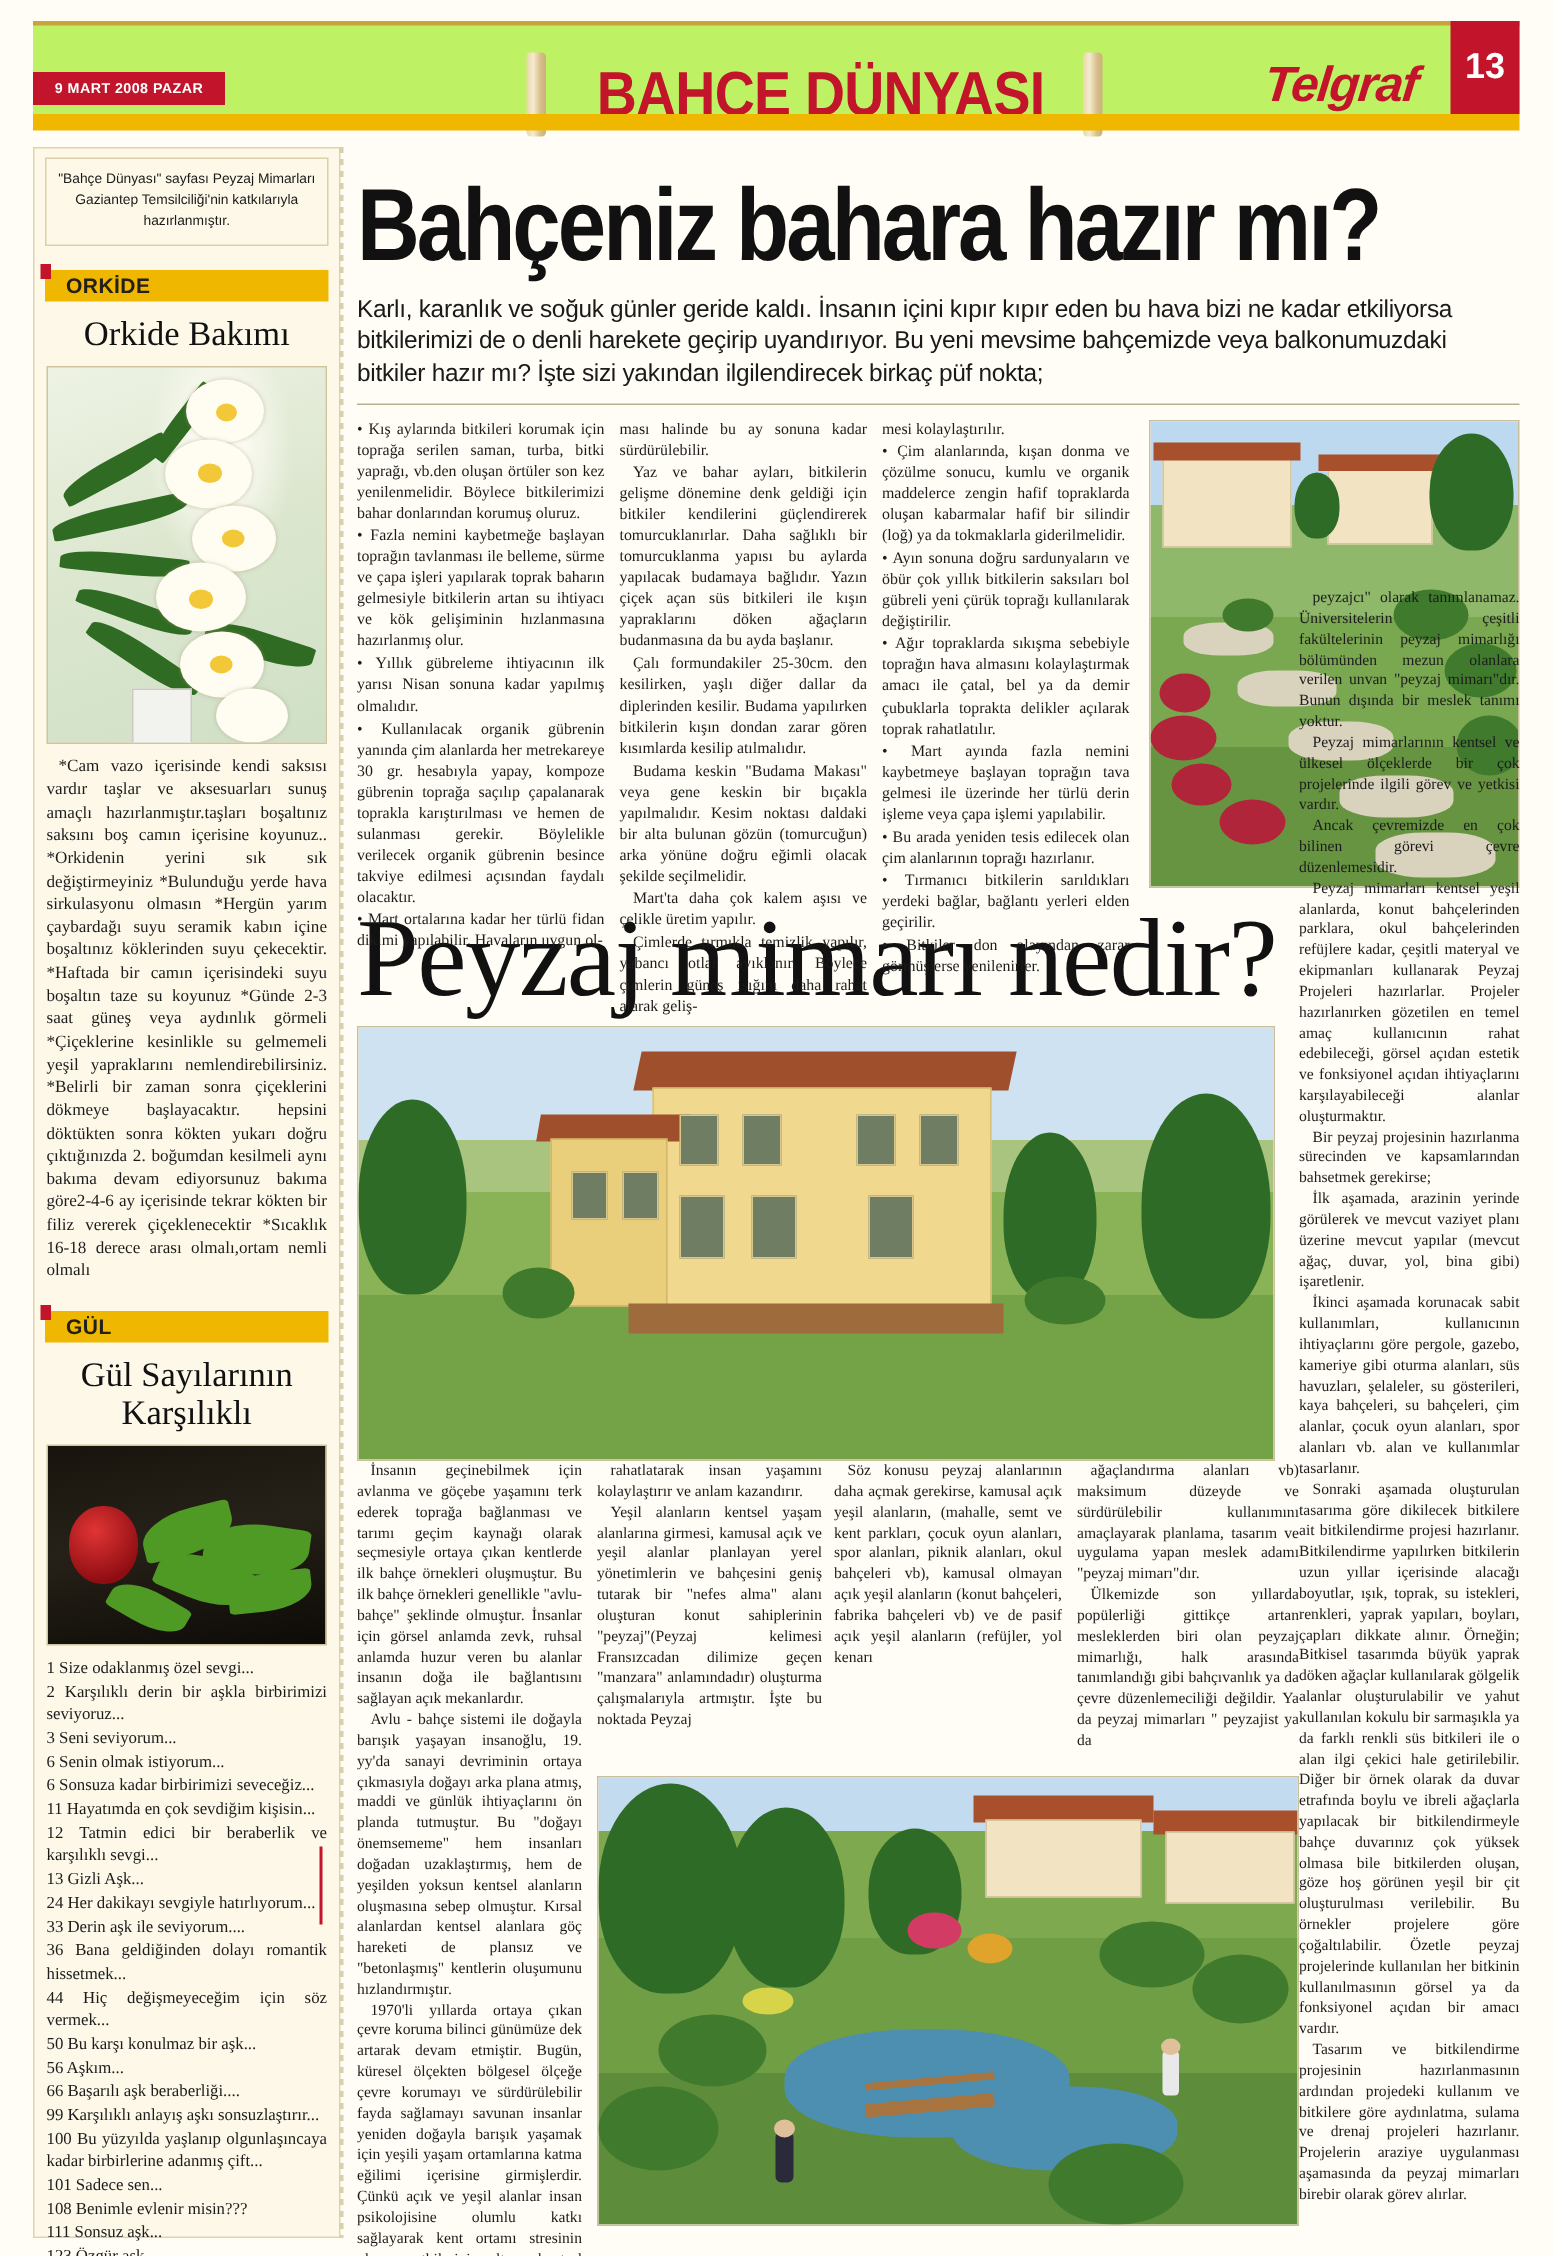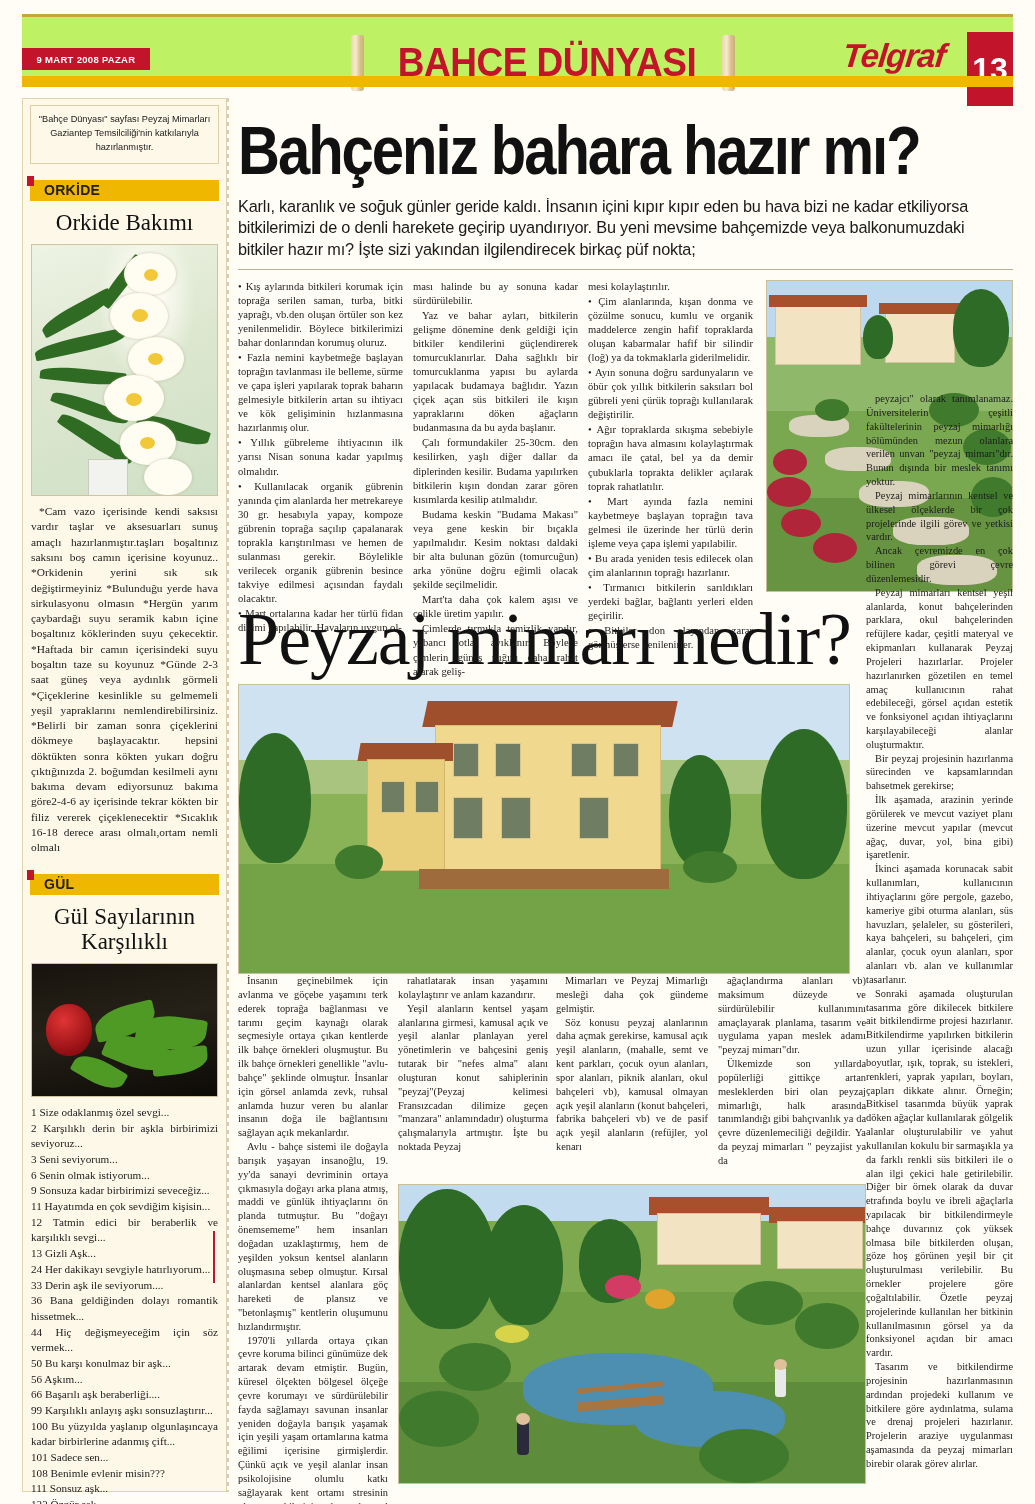--- a/index.html
+++ b/index.html
@@ -43,25 +43,25 @@
   .pillar.l { left: 329px; }
   .pillar.r { left: 700px; }
   .brand {
     position: absolute; right: 68px; top: 20px;
     color: #c2142a;
     font-family: "Liberation Sans", sans-serif;
     font-weight: bold; font-size: 33px; font-style: italic;
     letter-spacing: -1px; transform: skewX(-6deg);
   }
   .pagenum {
-    position: absolute; right: 22px; top: 14px; width: 46px; height: 74px;
+    position: absolute; right: 22px; top: 14px; width: 46px; height: 62px;
     background: #c2142a; color: #ffffff;
     font-family: "Liberation Sans", sans-serif;
-    font-weight: bold; font-size: 32px;
-    display: flex; align-items: center; justify-content: center; margin-top: 18px;
+    font-weight: bold; font-size: 24px;
+    display: flex; align-items: center; justify-content: center;
   }
 
   
   .sidebar {
     position: absolute; left: 22px; top: 98px; width: 205px; height: 1394px;
     background: #fdf8e8; border: 1px solid #e0d4ae;
   }
   .credit-box {
     margin: 6px 7px 0 7px; padding: 7px 6px 9px 6px;
     background: #fdf8e8; border: 1px solid #ddd0a8;
@@ -290,21 +290,21 @@
       <div class="roseleaf" style="left:120px;top:84px;width:56px;height:26px;transform:rotate(-6deg);"></div>
       <div class="roseleaf" style="left:40px;top:96px;width:54px;height:24px;transform:rotate(30deg);"></div>
       <div class="rosehead" style="left:14px;top:40px;width:46px;height:52px;"></div>
     </div>
 
     <div class="rose-list">
       <div>1 Size odaklanmış özel sevgi...</div>
       <div>2 Karşılıklı derin bir aşkla birbirimizi seviyoruz...</div>
       <div>3 Seni seviyorum...</div>
       <div>6 Senin olmak istiyorum...</div>
-      <div>9 Sonsuza kadar birbirimizi seveceğiz...</div>
+      <div>6 Sonsuza kadar birbirimizi seveceğiz...</div>
       <div>11 Hayatımda en çok sevdiğim kişisin...</div>
       <div>12 Tatmin edici bir beraberlik ve karşılıklı sevgi...</div>
       <div>13 Gizli Aşk...</div>
       <div>24 Her dakikayı sevgiyle hatırlıyorum...</div>
       <div>33  Derin aşk ile seviyorum....</div>
       <div>36 Bana geldiğinden dolayı romantik hissetmek...</div>
       <div>44 Hiç değişmeyeceğim için söz vermek...</div>
       <div>50 Bu karşı konulmaz bir aşk...</div>
       <div>56 Aşkım...</div>
       <div>66 Başarılı aşk beraberliği....</div>
@@ -426,21 +426,20 @@
       <div class="bcol b1">
         <p>İnsanın geçinebilmek için avlanma ve göçebe yaşamını terk ederek toprağa bağlanması ve tarımı geçim kaynağı olarak seçmesiyle ortaya çıkan kentlerde ilk bahçe örnekleri oluşmuştur. Bu ilk bahçe örnekleri genellikle "avlu-bahçe" şeklinde olmuştur. İnsanlar için görsel anlamda zevk, ruhsal anlamda huzur veren bu alanlar insanın doğa ile bağlantısını sağlayan açık mekanlardır.</p>
         <p>Avlu - bahçe sistemi ile doğayla barışık yaşayan insanoğlu, 19. yy'da sanayi devriminin ortaya çıkmasıyla doğayı arka plana atmış, maddi ve günlük ihtiyaçlarını ön planda tutmuştur. Bu "doğayı önemsememe" hem insanları doğadan uzaklaştırmış, hem de yeşilden yoksun kentsel alanların oluşmasına sebep olmuştur. Kırsal alanlardan kentsel alanlara göç hareketi de plansız ve "betonlaşmış" kentlerin oluşumunu hızlandırmıştır.</p>
         <p>1970'li yıllarda ortaya çıkan çevre koruma bilinci günümüze dek artarak devam etmiştir. Bugün, küresel ölçekten bölgesel ölçeğe çevre korumayı ve sürdürülebilir fayda sağlamayı savunan insanlar yeniden doğayla barışık yaşamak için yeşili yaşam ortamlarına katma eğilimi içerisine girmişlerdir. Çünkü açık ve yeşil alanlar insan psikolojisine olumlu katkı sağlayarak kent ortamı stresinin olumsuz etkilerini azaltır ve kentsel mekanda daha insancıl ölçek imkanı sağlayarak ezikliği azaltır. Bitkilerin renk, biçim, doku, ölçü gibi özellikleriyle insan psikolojisini</p>
       </div>
       <div class="bcol b2">
         <p>rahatlatarak insan yaşamını kolaylaştırır ve anlam kazandırır.</p>
         <p>Yeşil alanların kentsel yaşam alanlarına girmesi, kamusal açık ve yeşil alanlar planlayan yerel yönetimlerin ve bahçesini geniş tutarak bir "nefes alma" alanı oluşturan konut sahiplerinin "peyzaj"(Peyzaj kelimesi Fransızcadan dilimize geçen "manzara" anlamındadır) oluşturma çalışmalarıyla artmıştır. İşte bu noktada Peyzaj</p>
       </div>
       <div class="bcol b3">
-        <p>Mimarları ve Peyzaj Mimarlığı mesleği daha çok gündeme gelmiştir.</p>
         <p>Söz konusu peyzaj alanlarının daha açmak gerekirse, kamusal açık yeşil alanların, (mahalle, semt ve kent parkları, çocuk oyun alanları, spor alanları, piknik alanları, okul bahçeleri vb), kamusal olmayan açık yeşil alanların (konut bahçeleri, fabrika bahçeleri vb) ve de pasif açık yeşil alanların (refüjler, yol kenarı</p>
       </div>
       <div class="bcol b4">
         <p>ağaçlandırma alanları vb) maksimum düzeyde ve sürdürülebilir kullanımını amaçlayarak planlama, tasarım ve uygulama yapan meslek adamı "peyzaj mimarı"dır.</p>
         <p>Ülkemizde son yıllarda popülerliği gittikçe artan mesleklerden biri olan peyzaj mimarlığı, halk arasında tanımlandığı gibi bahçıvanlık ya da çevre düzenlemeciliği değildir. Ya da peyzaj mimarları " peyzajist ya da</p>
       </div>
 
       <div class="photo-garden2">
         <div class="garden-b">
           <div class="roofred" style="left:250px;top:12px;width:120px;height:18px;"></div>

